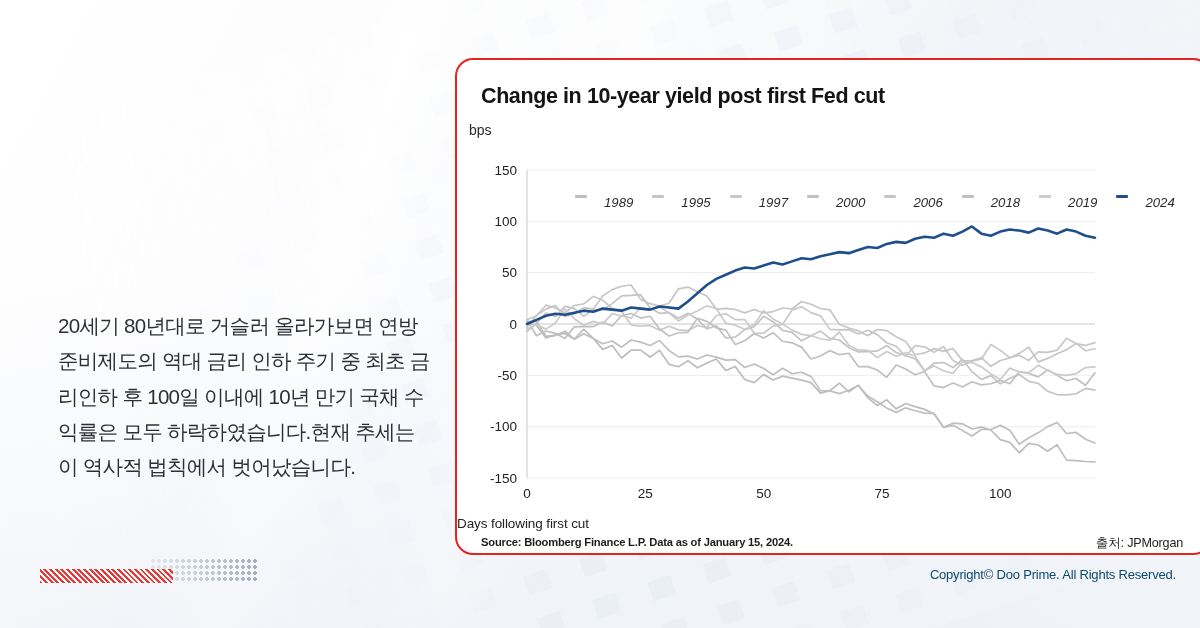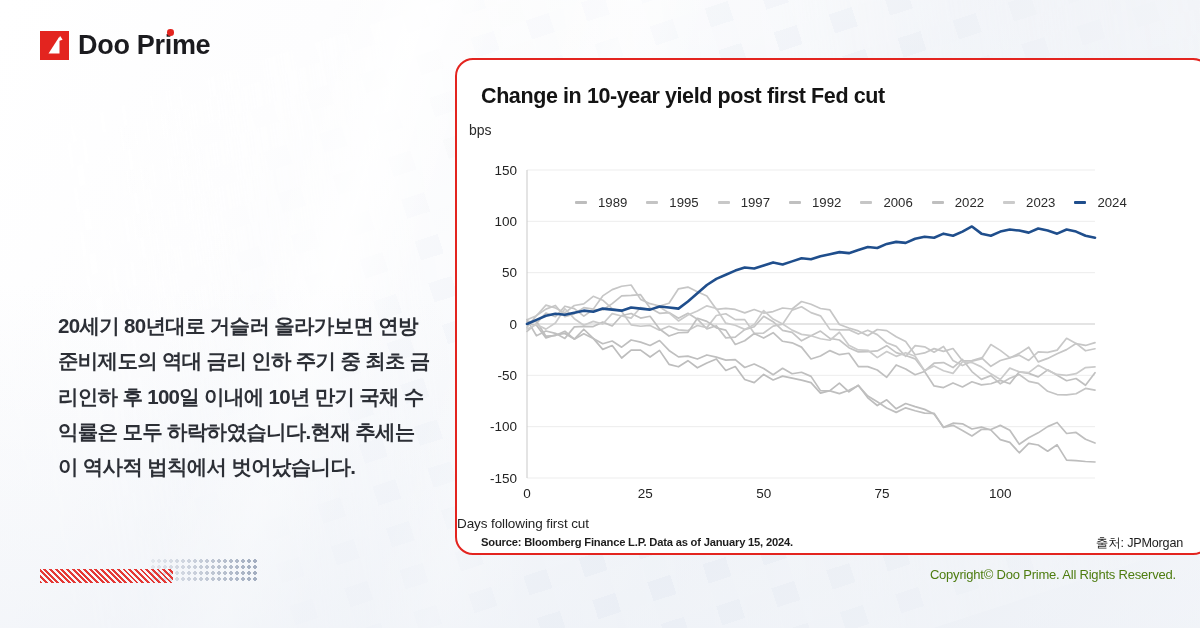--- a/index.html
+++ b/index.html
@@ -46,21 +46,21 @@
   #logo-text { font-size:27px; font-weight:bold; letter-spacing:-.3px; color:#1b1b1f; line-height:1; position:relative; }
   #logo-dot { position:absolute; width:6.5px; height:6.5px; border-radius:50%; background:#e3241f; right:36.5px; top:-2px; }
 
   #headline{
     position:absolute; left:58px; top:112px; width:380px;
     font-size:35px; font-weight:bold; line-height:1.42;
     color:#e3241f; letter-spacing:-.8px;
   }
   #body-copy{
     position:absolute; left:58px; top:308px; width:372px;
-    font-size:20.5px; line-height:1.72; color:#2c2f36; letter-spacing:-.7px;font-weight:bold;
+    font-size:20.5px; line-height:1.72; color:#2c2f36; letter-spacing:-.7px;
   }
 
   
   #deco { position:absolute; left:40px; top:558px; width:218px; height:30px; }
   #deco-dots{
     position:absolute; left:110px; top:0; width:108px; height:24px;
     background-image:radial-gradient(#8e9bb1 42%, transparent 44%);
     background-size:6px 6px;
     -webkit-mask-image:linear-gradient(90deg, rgba(0,0,0,.18), rgba(0,0,0,.95));
             mask-image:linear-gradient(90deg, rgba(0,0,0,.18), rgba(0,0,0,.95));
@@ -87,65 +87,54 @@
     font-size:14px; color:#2a2a2a;
   }
   #plot-wrap{ position:absolute; left:14px; top:100px; width:634px; height:350px; }
   #plot-svg{ display:block; width:634px; height:350px; }
 
   #legend{
     position:absolute; left:118px; top:135px;
     display:flex; gap:19px; align-items:center;
     font-size:13.2px; color:#2b2b2b; z-index:2;
   }
-  .legend-item{ display:flex; align-items:center; gap:11px; }
+  .legend-item{ display:flex; align-items:flex-start; gap:17px;font-style:italic; }
   .legend-swatch{ width:12px; height:2.6px; background:#bdbdbd; border-radius:1px; }
   .legend-swatch.accent{ background:#1f4e8c; height:3.4px; }
 
   #axis-x-label{
     position:absolute; left:0; right:0; top:456px; text-align:left;
     font-size:13.5px; color:#232323; letter-spacing:-.1px;
   }
   #source-note{
     position:absolute; left:24px; top:476px;
     font-size:11.2px; font-weight:bold; color:#1d1d1d; letter-spacing:-.2px;text-align:center;
   }
   #source-credit{
     position:absolute; right:26px; top:475px;
     font-size:12.6px; color:#1d1d1d; letter-spacing:-.2px;margin-left:22px;
   }
 
   #copyright{
     position:absolute; right:24px; top:567px;
-    font-size:13px; color:#4d7c0f; z-index:6; letter-spacing:-.2px;
+    font-size:13px; color:#0c4a6e; z-index:6; letter-spacing:-.2px;
   }
 
   .tick{ font-size:13.5px; fill:#232323; font-family:"Liberation Sans", sans-serif; }
 </style>
 </head>
 <body>
 
 <div id="bg-base"></div>
 <div id="bg-hex"></div>
 <div id="bg-streak"></div>
 <div id="bg-veil"></div>
 
 <div id="left">
 
-  <div id="logo">
-    <span id="logo-mark">
-      <svg viewBox="0 0 29 29" width="29" height="29" aria-hidden="true">
-        <rect x="0" y="0" width="29" height="29" fill="#e3241f"></rect>
-        <path d="M19.5 5.5 L8.5 22.5 L19.5 22.5 Z" fill="#ffffff"></path>
-        <path d="M20.2 5.0 L22.6 8.8 L17.2 10.4 Z" fill="#ffffff"></path>
-      </svg>
-    </span>
-    <span id="logo-text">Doo Prime</span>
-    <span id="logo-dot"></span>
-  </div>
 
 
   <div id="body-copy">20세기 80년대로 거슬러 올라가보면 연방준비제도의 역대 금리 인하 주기 중 최초 금리인하 후 100일 이내에 10년 만기 국채 수익률은 모두 하락하였습니다.현재 추세는 이 역사적 법칙에서 벗어났습니다.</div>
 
   <div id="deco">
     <div id="deco-dots"></div>
     <div id="deco-red"></div>
   </div>
 </div>
 
@@ -162,33 +151,33 @@
       <div class="legend-item">
         <span class="legend-swatch" style="background: rgb(196, 196, 196);"></span>
         <span>1995</span>
       </div>
       <div class="legend-item">
         <span class="legend-swatch" style="background: rgb(200, 200, 200);"></span>
         <span>1997</span>
       </div>
       <div class="legend-item">
         <span class="legend-swatch" style="background: rgb(192, 192, 192);"></span>
-        <span>1992</span>
+        <span>2000</span>
       </div>
       <div class="legend-item">
         <span class="legend-swatch" style="background: rgb(198, 198, 198);"></span>
         <span>2006</span>
       </div>
       <div class="legend-item">
         <span class="legend-swatch" style="background: rgb(191, 191, 191);"></span>
-        <span>2022</span>
+        <span>2018</span>
       </div>
       <div class="legend-item">
         <span class="legend-swatch" style="background: rgb(203, 203, 203);"></span>
-        <span>2023</span>
+        <span>2019</span>
       </div>
       <div class="legend-item">
         <span class="legend-swatch accent" style="background: rgb(31, 78, 140);"></span>
         <span>2024</span>
       </div>
     </div>
 
   <div id="plot-wrap">
     <svg id="plot-svg" viewBox="0 0 634 350" preserveAspectRatio="none">
       <g id="g-grid">

